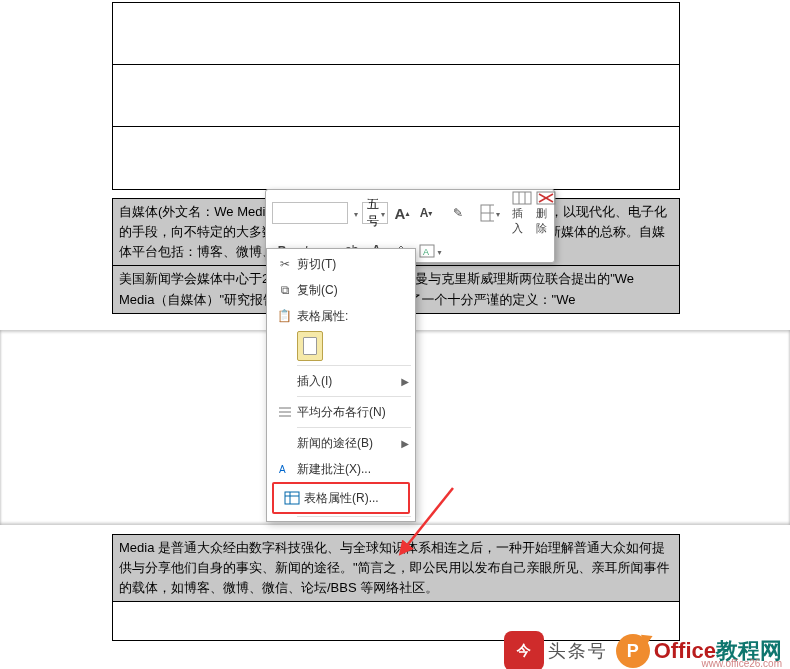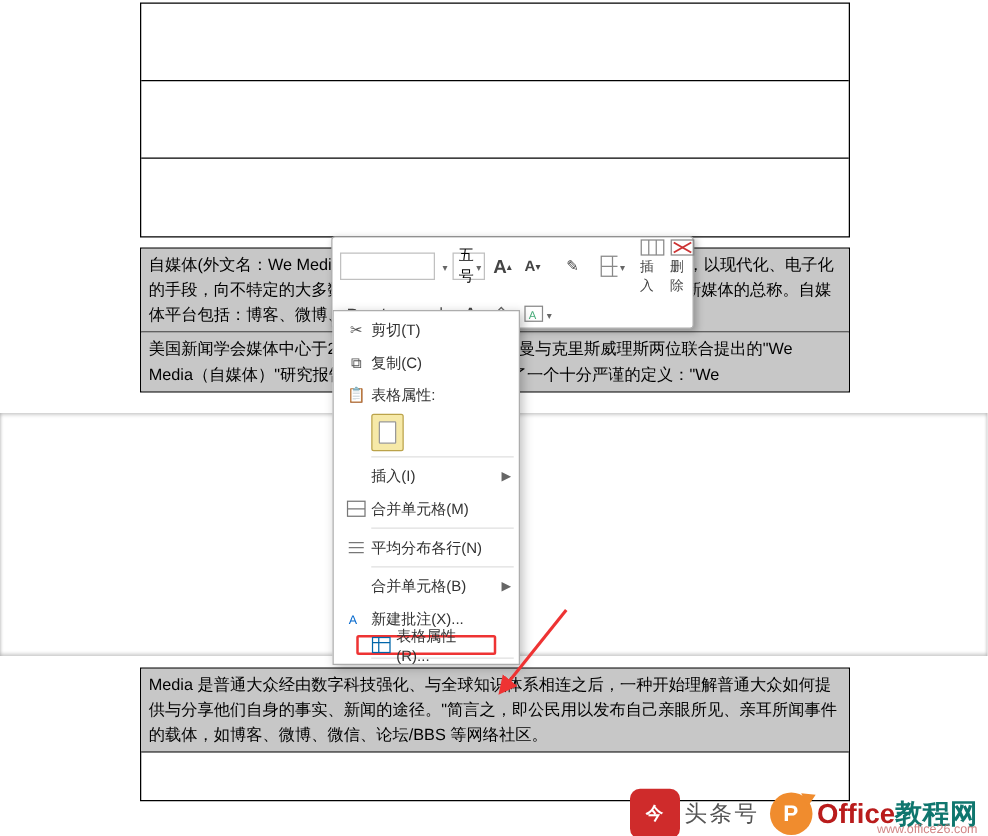--- a/index.html
+++ b/index.html
@@ -21,21 +21,21 @@
   .dd { display:inline-block; margin-left:2px; }
   .dd::after { content:"▾"; font-size:8px; color:#666; }
   .big-btn { display:flex; flex-direction:column; align-items:center; justify-content:center; width:34px; color:#444; font-size:11px; }
   
   .ctx { position:absolute; background:#fff; border:1px solid #adadad; box-shadow:2px 2px 8px rgba(0,0,0,.25); width:150px; padding:2px 0; }
   .ctx-item { display:flex; align-items:center; height:26px; padding:0 6px 0 6px; color:#333; font-size:12px; }
   .ctx-item .icon { width:24px; display:flex; justify-content:center; color:#555; }
   .ctx-item .txt { flex:1; }
   .ctx-item .arr { color:#666; font-size:10px; }
   .ctx-sep { height:1px; background:#e0e0e0; margin:2px 4px 2px 30px; }
-  .ctx-highlight { border:2px solid #e33; border-radius:2px; margin:0 18px; height:16px; }
+  .ctx-highlight { border:2px solid #e33; border-radius:2px; margin:0 5px; height:32px; }
   .paste-ico { width:26px; height:30px; border:1px solid #bba34a; background:#f6e9a8; border-radius:2px; display:flex; align-items:center; justify-content:center; margin:2px 0 4px 30px; }
   .paste-ico-inner { width:14px; height:18px; background:#fff; border:1px solid #999; border-radius:1px; }
   
   .arrow { position:absolute; pointer-events:none; }
   
   .wm { position:absolute; right:8px; bottom:-2px; display:flex; align-items:center; gap:4px; }
   .wm-logo1 { width:40px; height:40px; border-radius:8px; background:#cf2b2b; display:flex; align-items:center; justify-content:center; color:#fff; font-size:14px; font-weight:bold; }
   .wm-txt1 { color:#555; font-size:18px; letter-spacing:2px; font-weight:500; }
   .wm-logo2 { width:34px; height:34px; border-radius:50%; background:#f08c2e; position:relative; display:flex; align-items:center; justify-content:center; color:#fff; font-size:18px; font-weight:bold; margin-left:4px; }
   .wm-logo2::after { content:""; position:absolute; right:-3px; top:-2px; width:0; height:0; border-left:10px solid #f08c2e; border-top:6px solid transparent; border-bottom:6px solid transparent; transform:rotate(-25deg); }
@@ -178,44 +178,35 @@
   </div>
   <div class="paste-ico">
       <div class="paste-ico-inner"></div>
     </div>
   <div class="ctx-sep"></div>
   <div class="ctx-item">
     <span class="icon"></span>
     <span class="txt"><span class="ul">插入(I)</span></span>
     <span class="arr">▶</span>
   </div>
-  <div class="ctx-item">
-    <span class="icon">
-      <svg width="16" height="14">
-          <rect x="1" y="1" width="14" height="12" fill="none" stroke="#777"></rect>
-          <line x1="1" y1="7" x2="15" y2="7" stroke="#777"></line>
-        </svg>
-    </span>
-    <span class="txt"><span class="ul">合并单元格(M)</span></span>
-  </div>
   <div class="ctx-sep"></div>
   <div class="ctx-item">
     <span class="icon">
       <svg width="16" height="14">
           <line x1="2" y1="3" x2="14" y2="3" stroke="#777"></line>
           <line x1="2" y1="7" x2="14" y2="7" stroke="#777"></line>
           <line x1="2" y1="11" x2="14" y2="11" stroke="#777"></line>
         </svg>
     </span>
     <span class="txt"><span class="ul">平均分布各行(N)</span></span>
   </div>
   <div class="ctx-sep"></div>
   <div class="ctx-item">
     <span class="icon"></span>
-    <span class="txt"><span class="ul">合并单元格(B)</span></span>
+    <span class="txt"><span class="ul">新闻的途径(B)</span></span>
     <span class="arr">▶</span>
   </div>
   <div class="ctx-item">
     <span class="icon">
       <svg width="16" height="14">
           <text x="2" y="11" font-size="10" fill="#06c">A</text>
         </svg>
     </span>
     <span class="txt"><span class="ul">新建批注(X)...</span></span>
   </div>

